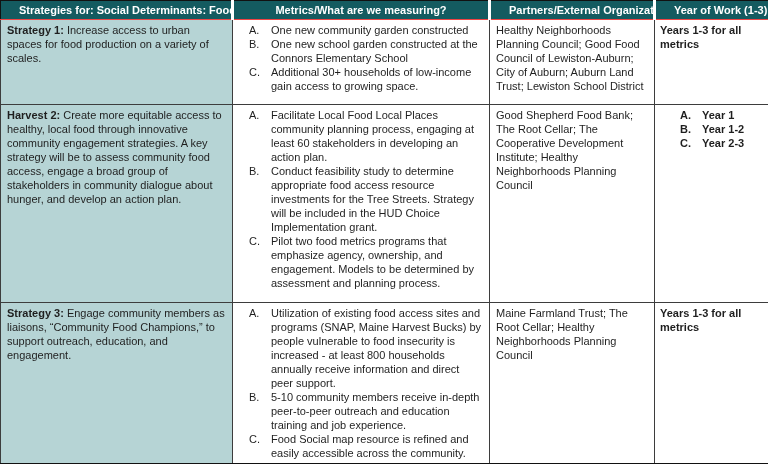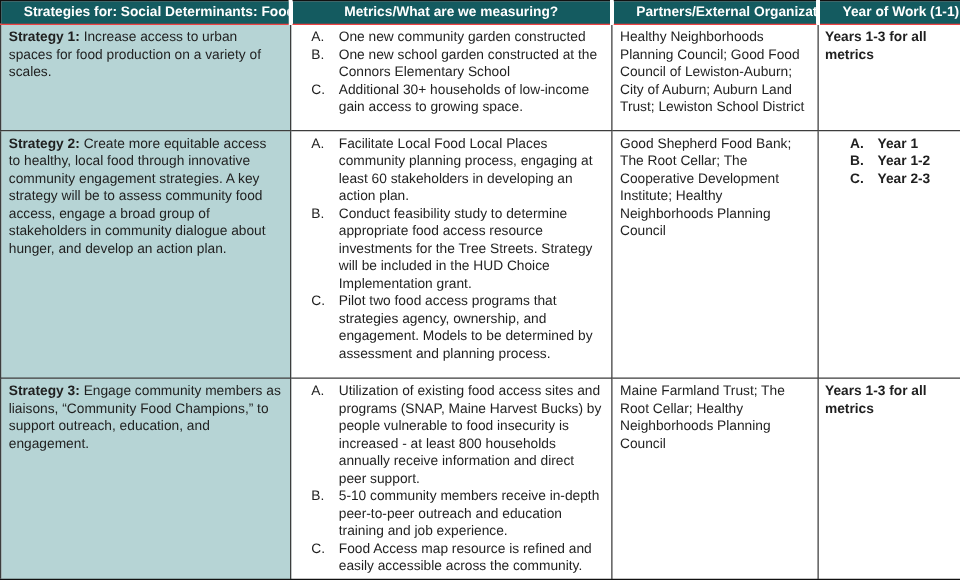--- a/index.html
+++ b/index.html
@@ -62,21 +62,21 @@
     <col style="width:232px">
     <col style="width:257px">
     <col style="width:165px">
     <col style="width:114px">
   </colgroup>
   <thead>
     <tr>
       <th>Strategies for: Social Determinants: Food</th>
       <th>Metrics/What are we measuring?</th>
       <th>Partners/External Organizations</th>
-      <th>Year of Work (1-1)</th>
+      <th>Year of Work (1-3)</th>
     </tr>
   </thead>
   <tbody>
     <tr class="r1">
       <td class="strategy">
         <span class="b">Strategy 1:</span><span> Increase access to urban spaces for food production on a variety of scales.</span>
       </td>
       <td class="metrics">
         <div>
             <div class="li">
@@ -91,35 +91,35 @@
               <span class="li-label">C.</span>
               <span class="li-body"><span>Additional 30+ households of low-income gain access to growing space.</span></span>
             </div>
           </div>
       </td>
       <td class="partners">Healthy Neighborhoods Planning Council; Good Food Council of Lewiston-Auburn; City of Auburn; Auburn Land Trust; Lewiston School District</td>
       <td class="years">Years 1-3 for all metrics</td>
     </tr>
     <tr class="r2">
       <td class="strategy">
-        <span class="b">Strategy 2:</span><span> Create more equitable access to healthy, local food through innovative community engagement strategies. A key strategy will be to assess community food access, engage a broad group of stakeholders in community dialogue about hunger, and develop an action plan.</span>
+        <span class="b">Harvest 2:</span><span> Create more equitable access to healthy, local food through innovative community engagement strategies. A key strategy will be to assess community food access, engage a broad group of stakeholders in community dialogue about hunger, and develop an action plan.</span>
       </td>
       <td class="metrics">
         <div>
             <div class="li">
               <span class="li-label">A.</span>
               <span class="li-body"><span>Facilitate </span><span class="it">Local Food Local Places</span><span> community planning process, engaging at least 60 stakeholders in developing an action plan.</span></span>
             </div>
             <div class="li">
               <span class="li-label">B.</span>
               <span class="li-body"><span>Conduct feasibility study to determine appropriate food access resource investments for the Tree Streets. Strategy will be included in the HUD Choice Implementation grant.</span></span>
             </div>
             <div class="li">
               <span class="li-label">C.</span>
-              <span class="li-body"><span>Pilot two food access programs that strategies agency, ownership, and engagement. Models to be determined by assessment and planning process.</span></span>
+              <span class="li-body"><span>Pilot two food metrics programs that emphasize agency, ownership, and engagement. Models to be determined by assessment and planning process.</span></span>
             </div>
           </div>
       </td>
       <td class="partners">Good Shepherd Food Bank; The Root Cellar; The Cooperative Development Institute; Healthy Neighborhoods Planning Council</td>
       <td class="years">
         <div>
             <div class="li">
               <span class="li-label">A.</span>
               <span class="li-body"><span>Year 1</span></span>
             </div>
@@ -143,21 +143,21 @@
             <div class="li">
               <span class="li-label">A.</span>
               <span class="li-body"><span>Utilization of existing food access sites and programs (SNAP, Maine Harvest Bucks) by people vulnerable to food insecurity is increased - at least 800 households annually receive information and direct peer support.</span></span>
             </div>
             <div class="li">
               <span class="li-label">B.</span>
               <span class="li-body"><span>5-10 community members receive in-depth peer-to-peer outreach and education training and job experience.</span></span>
             </div>
             <div class="li">
               <span class="li-label">C.</span>
-              <span class="li-body"><span>Food Access map resource is refined and easily accessible across the community.</span></span>
+              <span class="li-body"><span>Food Social map resource is refined and easily accessible across the community.</span></span>
             </div>
           </div>
       </td>
       <td class="partners">Maine Farmland Trust; The Root Cellar; Healthy Neighborhoods Planning Council</td>
       <td class="years">Years 1-3 for all metrics</td>
     </tr>
   </tbody>
 </table>
 
 </body></html>

